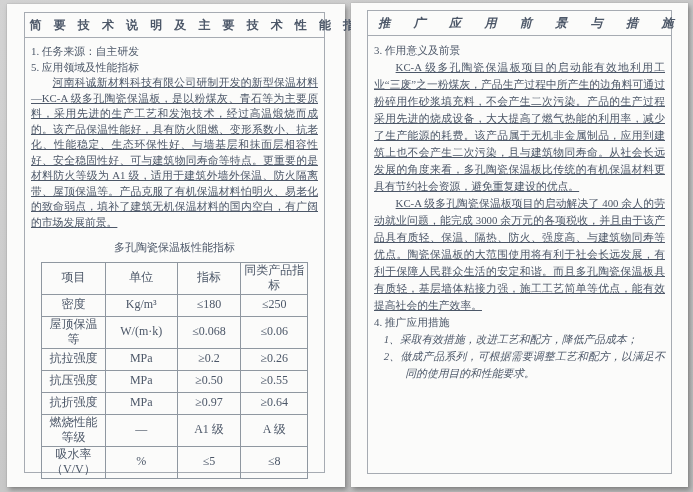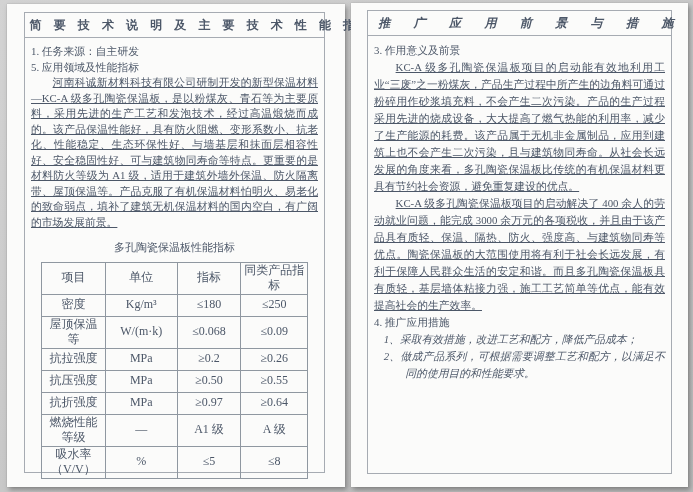--- a/index.html
+++ b/index.html
@@ -95,21 +95,21 @@
           <tr>
             <td>密度</td>
             <td>Kg/m³</td>
             <td>≤180</td>
             <td>≤250</td>
           </tr>
           <tr>
             <td>屋顶保温等</td>
             <td>W/(m·k)</td>
             <td>≤0.068</td>
-            <td>≤0.09</td>
+            <td>≤0.06</td>
           </tr>
           <tr>
             <td>抗拉强度</td>
             <td>MPa</td>
             <td>≥0.2</td>
             <td>≥0.26</td>
           </tr>
           <tr>
             <td>抗压强度</td>
             <td>MPa</td>

